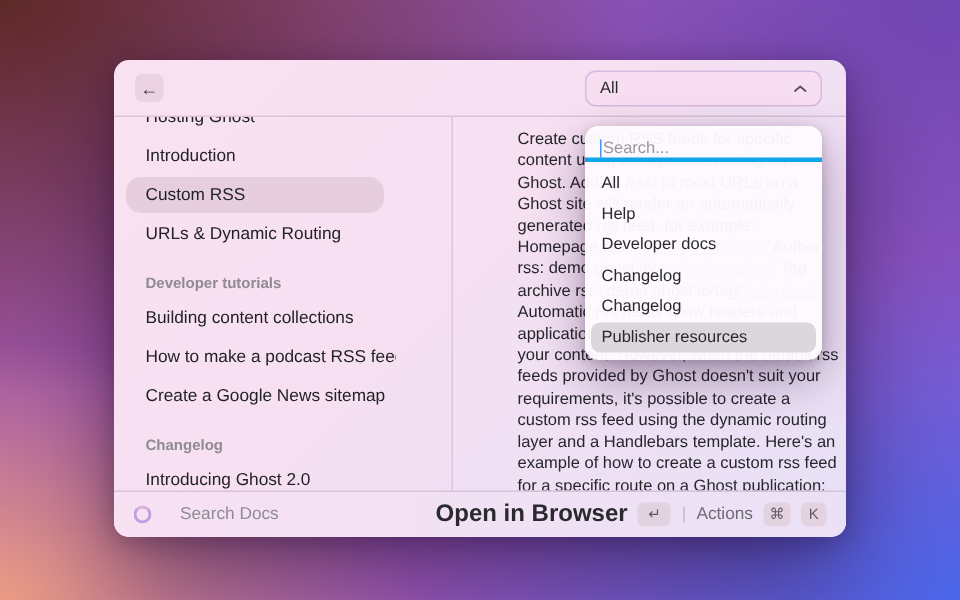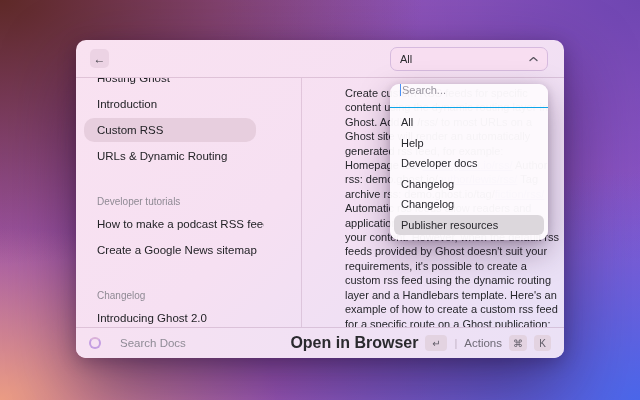--- a/index.html
+++ b/index.html
@@ -45,40 +45,40 @@
   .body-row { display: flex; height: 249px; gap: 37px; }
   .sidebar { width: 188px; padding: 0 8px; overflow: hidden; flex: 0 0 auto; }
   .side-item {
     height: 24px; margin-bottom: 2px; display: flex; align-items: center;
     padding: 0 13px; border-radius: 10px; font-size: 11.5px; color: #232327;
     cursor: pointer; white-space: nowrap;
   }
   .side-item.first { margin-top: -12px; }
   .side-item.selected { background: #e7cede; }
   .side-section {
-    height: 18px; margin: 24px 0 2px; display: flex; align-items: center;
-    padding: 0 13px; font-size: 10px; font-weight: 400; color: #8f8a94;
+    height: 18px; margin: 12px 0 2px; display: flex; align-items: center;
+    padding: 0 13px; font-size: 10px; font-weight: 700; color: #8f8a94;
     white-space: nowrap;
   }
   .vdiv { width: 1px; background: rgba(110,55,100,0.16); flex: 0 0 auto; }
 
   .article { flex: 1; padding: 8px 4px 0 6px; overflow: hidden; }
   .article p { font-size: 11px; line-height: 14.4px; color: #26262b; }
   .article a.doclink { color: #9a7fd1; text-decoration: underline; cursor: pointer; }
 
   
   .dropdown {
     position: absolute; left: 314px; top: 44px; width: 158px; z-index: 10;
     background: rgba(253,250,253,0.97); border-radius: 9px;
     box-shadow: 0 12px 32px rgba(35,8,45,0.35), 0 2px 8px rgba(35,8,45,0.18);
     padding-bottom: 5px;
   }
   .dd-search {
-    height: 24px; display: flex; align-items: flex-start; padding: 0 10px;
-    border-bottom: 1px solid #0ea5e9;
+    height: 24px; display: flex; align-items: flex-end; padding: 0 10px;
+    border-bottom: 3px solid #0ea5e9;
   }
   .caret { width: 1px; height: 12px; background: #4a90f5; margin-right: 1px; }
   .dd-search input {
     border: none; outline: none; background: transparent; width: 100%;
     font-family: "Liberation Sans", sans-serif; font-size: 11px; color: #2a2a2e;
   }
   .dd-search input::placeholder { color: #9a96a0; }
   .dd-list { padding: 4px 4px 0; }
   .dd-item {
     height: 20.5px; display: flex; align-items: center; padding: 0 7px;
@@ -129,20 +129,21 @@
     </div>
   </div>
 
   <div class="body-row">
     <div class="sidebar">
       <div class="side-item first">Hosting Ghost</div>
       <div class="side-item">Introduction</div>
       <div class="side-item selected">Custom RSS</div>
       <div class="side-item">URLs &amp; Dynamic Routing</div>
       <div class="side-section">Developer tutorials</div>
+      <div class="side-item">Building content collections</div>
       <div class="side-item">How to make a podcast RSS feed</div>
       <div class="side-item">Create a Google News sitemap</div>
       <div class="side-section">Changelog</div>
       <div class="side-item">Introducing Ghost 2.0</div>
     </div>
     <div class="vdiv"></div>
     <div class="article">
       <p><span>Create custom RSS feeds for specific content using the dynamic routing layer in Ghost. Adding /rss/ to most URLs on a Ghost site will render an automatically generated rss feed, for example: Homepage rss: </span><a class="doclink">demo.ghost.io/rss/</a><span> Author rss: demo.ghost.io/</span><a class="doclink">author/lewis/rss/</a><span> Tag archive rss: demo.ghost.io/tag/</span><a class="doclink">fiction/rss/</a><span> Automatic rss feeds allow readers and applications to access an rss version of your content. However, when the default rss feeds provided by Ghost doesn't suit your requirements, it's possible to create a custom rss feed using the dynamic routing layer and a Handlebars template. Here's an example of how to create a custom rss feed for a specific route on a Ghost publication: Add an rss route in routes.yaml: In order to create a custom rss feed you'll need to add a new route, which is the URL where your feed will appear. Download the latest version of the routes.yaml file from Ghost Admin and open it in any code editor: Under routes add the URL</span></p>
     </div>
   </div>

